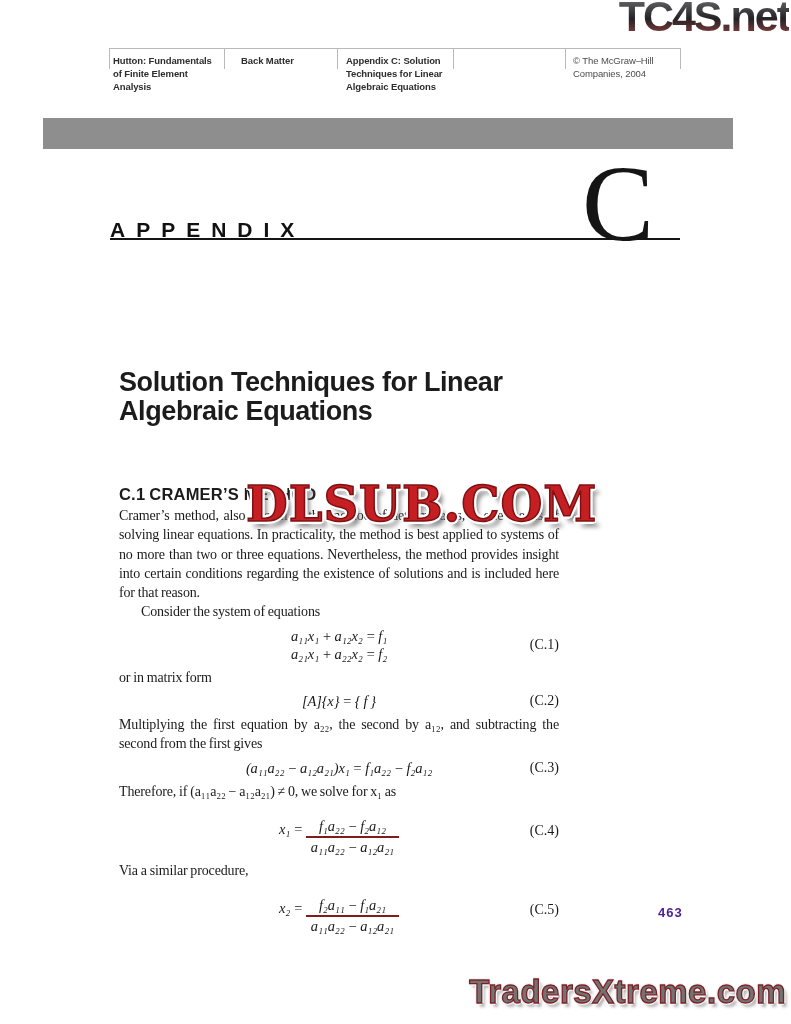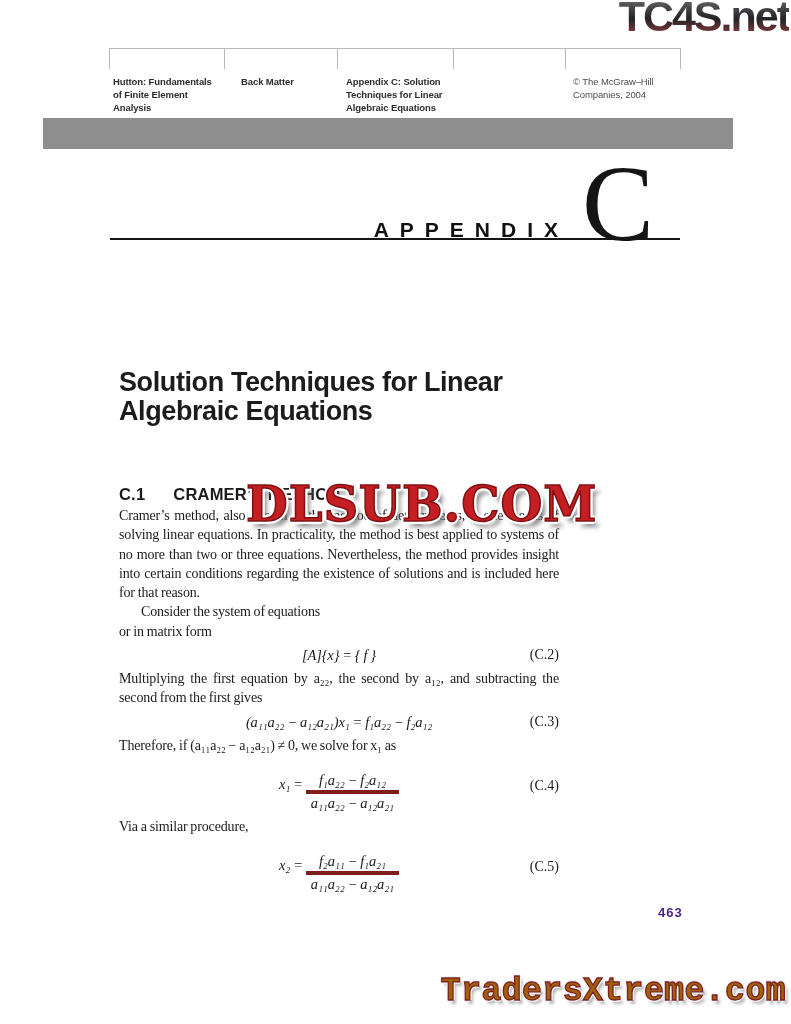--- a/index.html
+++ b/index.html
@@ -19,30 +19,30 @@
   @supports ((-webkit-background-clip:text) or (background-clip:text)) {
     .tc4s { -webkit-background-clip:text; background-clip:text; -webkit-text-fill-color:transparent; }
   }
 
   
   .hdr-rule { position:absolute; left:109px; top:48px; width:572px; height:0; border-top:1px solid #b9b9b9; }
   .hdr-div  { position:absolute; top:48px; width:1px; height:21px; background:#b9b9b9; }
   .hdr-cell {
     position:absolute; top:54px;
     font-family:"Liberation Sans","DejaVu Sans",sans-serif;
-    font-size:9.5px; font-weight:bold; line-height:13px; color:#2d2d2d; letter-spacing:-0.1px;margin-top:21px;
+    font-size:9.5px; font-weight:bold; line-height:13px; color:#2d2d2d; letter-spacing:-0.1px;
   }
   .hdr-cell.light { font-weight:normal; color:#4c4c4c; }
 
   
   .banner { position:absolute; left:43px; top:118px; width:690px; height:31px; background:#8e8e8e; }
 
   
   .appendix-label {
-    position:absolute; left:110px; top:219px; width:459px; text-align:right;
+    position:absolute; left:110px; top:219px; width:459px; text-align:left;
     font-family:"Liberation Sans","DejaVu Sans",sans-serif; font-weight:bold;
     font-size:21px; letter-spacing:11px; color:#111; line-height:1;
   }
   .appendix-rule { position:absolute; left:110px; top:238px; width:570px; height:2px; background:#151515; }
   .appendix-letter {
     position:absolute; left:582px; top:150px; line-height:1;
     font-family:"Liberation Serif","DejaVu Serif",serif; font-size:108px; color:#151515;
   }
 
   
@@ -51,40 +51,40 @@
     font-family:"Liberation Sans","DejaVu Sans",sans-serif; font-weight:bold;
     font-size:27px; line-height:1.06; letter-spacing:-0.4px; color:#1c1c1c;
   }
 
   
   .section-heading {
     position:absolute; left:119px; top:485px;
     font-family:"Liberation Sans","DejaVu Sans",sans-serif; font-weight:bold;
     font-size:16.5px; color:#1c1c1c; letter-spacing:0.2px;
   }
-  .section-heading .num { margin-right:28px; }
+  .section-heading .num { margin-right:4px; }
 
   
   .body {
     position:absolute; left:119px; top:506px; width:440px;
     font-size:14px; line-height:19.3px; text-align:justify;
     letter-spacing:-0.15px; word-spacing:-0.5px;
   }
   .body p { margin:0; }
   .p-indent { text-indent:22px; }
 
   .eq { position:relative; text-align:center; font-style:italic; font-size:14.5px; margin:5px 0; }
   .eq .eq-line { display:block; line-height:18px; }
   .eq .eq-label {
     position:absolute; right:0; top:50%; transform:translateY(-50%);
     font-style:normal; font-size:14px; letter-spacing:0;
   }
   .frac { display:inline-block; vertical-align:middle; text-align:center; line-height:17px; }
   .frac .num { display:block; padding:0 5px 1px;margin-top:12px; }
-  .frac .den { display:block; padding:1px 5px 0; border-top:4px solid #7f1d1d; }
+  .frac .den { display:block; padding:1px 5px 0; border-top:2px solid #7f1d1d; }
 
   
   .dlsub {
     position:absolute; left:246px; top:480px; z-index:5; line-height:1;
     font-family:"DejaVu Serif","Liberation Serif",serif; font-weight:bold;
     font-size:48px; letter-spacing:1px; color:#c51f23;
     -webkit-text-stroke:1.5px #7e0f12;
     text-shadow:
       -3px 0 0 #ffffff, 3px 0 0 #ffffff, 0 -3px 0 #ffffff, 0 3px 0 #ffffff,
       -2px -2px 0 #ffffff, 2px -2px 0 #ffffff, -2px 2px 0 #ffffff, 2px 2px 0 #ffffff,
@@ -95,22 +95,22 @@
   
   .page-number {
     position:absolute; left:658px; top:905px;
     font-family:"Liberation Sans","DejaVu Sans",sans-serif; font-weight:bold;
     font-size:13px; letter-spacing:1px; color:#4c1d95;
   }
 
   
   .traders {
     position:absolute; right:5px; top:974px; line-height:1.1;
-    font-family:Liberation Mono, monospace; font-weight:bold;
-    font-size:33px; letter-spacing:0.5px; color:#a16207;
+    font-family:Liberation Sans, sans-serif; font-weight:bold;
+    font-size:33px; letter-spacing:0.5px; color:#737373;
     -webkit-text-stroke:1.3px #7d1f24;
     text-shadow:
       -2px 0 0 #f2f2f2, 2px 0 0 #f2f2f2, 0 -2px 0 #f2f2f2, 0 2px 0 #f2f2f2,
       3px 4px 3px rgba(160,160,160,0.8);
   }
 </style>
 </head>
 <body>
 
 <div class="page">
@@ -139,20 +139,25 @@
   <h1 class="title">Solution Techniques for Linear Algebraic Equations</h1>
 
   <div class="section-heading">
     <span class="num">C.1</span><span>CRAMER’S METHOD</span>
   </div>
 
   <div class="body">
     <p>Cramer’s method, also known as the method of determinants, is one means of solving linear equations. In practicality, the method is best applied to systems of no more than two or three equations. Nevertheless, the method provides insight into certain conditions regarding the existence of solutions and is included here for that reason.</p>
     <p class="p-indent">Consider the system of equations</p>
 
+    <div class="eq">
+      <span class="eq-line">a₁₁x₁ + a₁₂x₂ = f₁</span>
+      <span class="eq-line">a₂₁x₁ + a₂₂x₂ = f₂</span>
+      <span class="eq-label">(C.1)</span>
+    </div>
 
     <p>or in matrix form</p>
 
     <div class="eq">
       <span class="eq-line">[A]{x} = { f }</span>
       <span class="eq-label">(C.2)</span>
     </div>
 
     <p>Multiplying the first equation by a₂₂, the second by a₁₂, and subtracting the second from the first gives</p>
 

